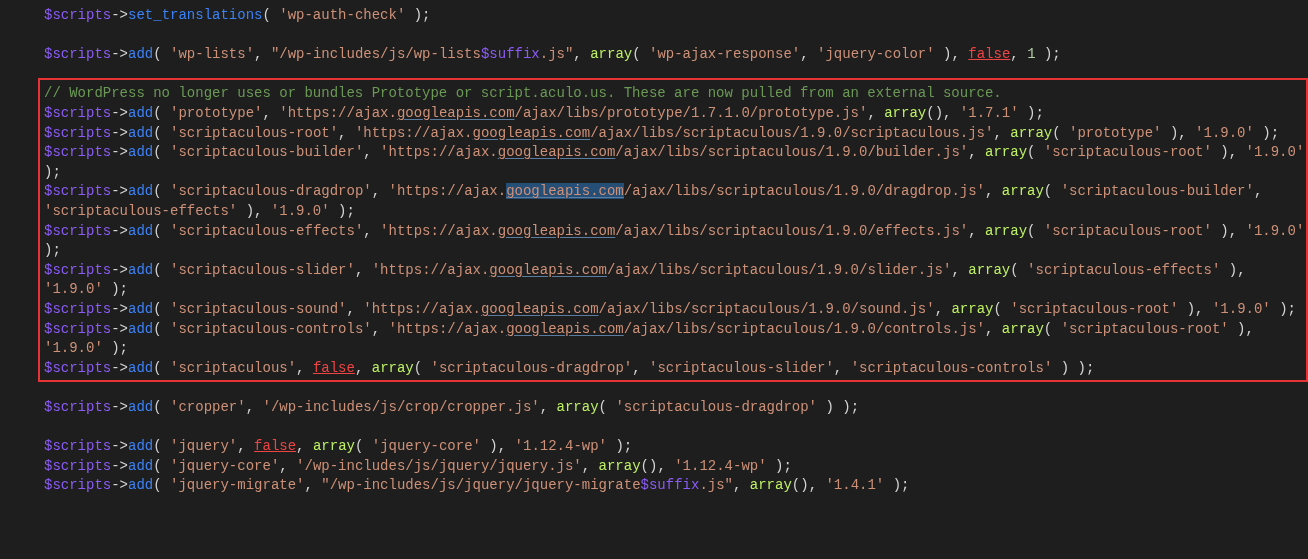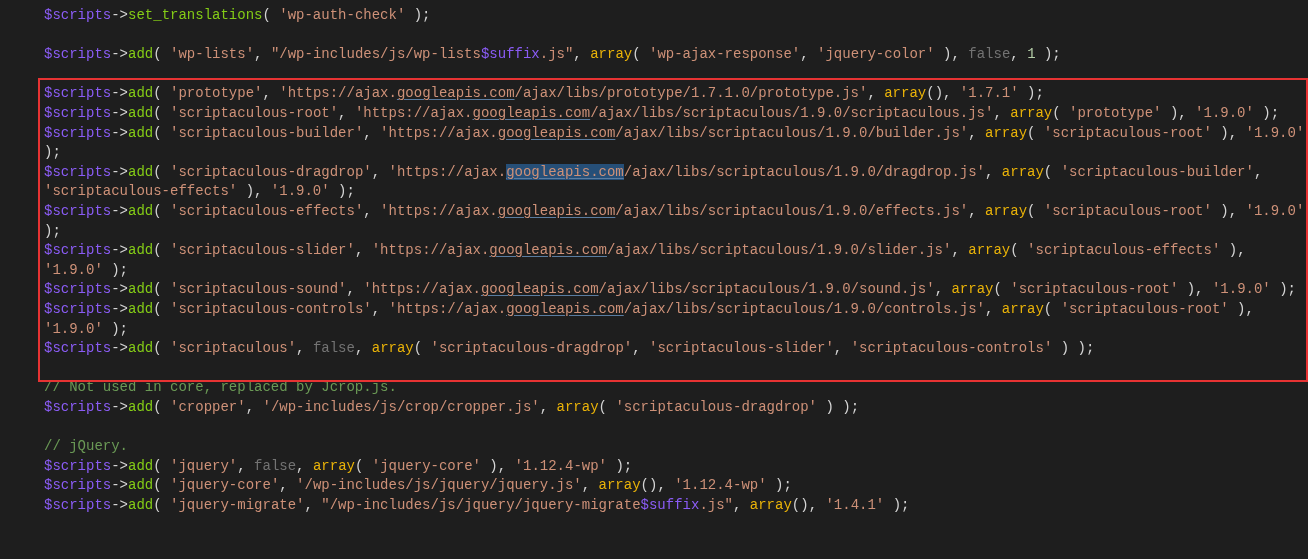--- a/index.html
+++ b/index.html
@@ -22,51 +22,50 @@
     white-space: pre-wrap;
     word-wrap: break-word;
   }
   .highlight-box {
     position: absolute;
     border: 2px solid #e73333;
     pointer-events: none;
   }
   .var { color: #8b5cf6; }
   .arrow { color: #d4d4d4; }
-  .method { color: #84cc16; }
+  .method { color: #3b82f6; }
   .paren { color: #d4d4d4; }
   .string { color: #ce9178; }
   .comma { color: #d4d4d4; }
-  .keyword { color: #eab308; }
-  .bool { color: #737373; }
+  .keyword { color: #bef264; }
+  .bool { color: #ef4444; text-decoration: underline; }
   .num { color: #b5cea8; }
   .comment { color: #6a9955; }
   .underline { text-decoration: underline; text-decoration-color: #5a7ca0; text-underline-offset: 2px; font-family: Liberation Mono, monospace; }
   .selection { background-color: #264f78; }
   .blank { height: 19.6px; }
 </style>
 </head>
 <body>
 
 <div class="code-container" id="code-container">
   <div class="highlight-box" id="hlbox" style="top: 78px; left: 38px; width: 1266px; height: 300px;"></div>
 <div class="line"><span class="var">$scripts</span><span class="arrow">-&gt;</span><span class="method">set_translations</span><span class="paren">( </span><span class="string">'wp-auth-check'</span><span class="paren"> );</span></div>
     <div class="line blank"></div>
     <div class="line"><span class="var">$scripts</span><span class="arrow">-&gt;</span><span class="method">add</span><span class="paren">( </span><span class="string">'wp-lists'</span><span class="comma">, </span><span class="string">"/wp-includes/js/wp-lists</span><span class="var">$suffix</span><span class="string">.js"</span><span class="comma">, </span><span class="keyword">array</span><span class="paren">( </span><span class="string">'wp-ajax-response'</span><span class="comma">, </span><span class="string">'jquery-color'</span><span class="paren"> )</span><span class="comma">, </span><span class="bool">false</span><span class="comma">, </span><span class="num">1</span><span class="paren"> );</span></div>
     <div class="line blank"></div>
+    <div class="line"><span class="comment">// WordPress no longer uses or bundles Prototype or script.aculo.us. These are now pulled from an external source.</span></div>
     <div class="line"><span class="var">$scripts</span><span class="arrow">-&gt;</span><span class="method">add</span><span class="paren">( </span><span class="string">'prototype'</span><span class="comma">, </span><span class="string">'https://ajax.</span><span class="string underline">googleapis.com</span><span class="string">/ajax/libs/prototype/1.7.1.0/prototype.js'</span><span class="comma">, </span><span class="keyword">array</span><span class="paren">()</span><span class="comma">, </span><span class="string">'1.7.1'</span><span class="paren"> );</span></div>
     <div class="line"><span class="var">$scripts</span><span class="arrow">-&gt;</span><span class="method">add</span><span class="paren">( </span><span class="string">'scriptaculous-root'</span><span class="comma">, </span><span class="string">'https://ajax.</span><span class="string underline">googleapis.com</span><span class="string">/ajax/libs/scriptaculous/1.9.0/scriptaculous.js'</span><span class="comma">, </span><span class="keyword">array</span><span class="paren">( </span><span class="string">'prototype'</span><span class="paren"> )</span><span class="comma">, </span><span class="string">'1.9.0'</span><span class="paren"> );</span></div>
     <div class="line"><span class="var">$scripts</span><span class="arrow">-&gt;</span><span class="method">add</span><span class="paren">( </span><span class="string">'scriptaculous-builder'</span><span class="comma">, </span><span class="string">'https://ajax.</span><span class="string underline">googleapis.com</span><span class="string">/ajax/libs/scriptaculous/1.9.0/builder.js'</span><span class="comma">, </span><span class="keyword">array</span><span class="paren">( </span><span class="string">'scriptaculous-root'</span><span class="paren"> )</span><span class="comma">, </span><span class="string">'1.9.0'</span><span class="paren"> );</span></div>
     <div class="line"><span class="var">$scripts</span><span class="arrow">-&gt;</span><span class="method">add</span><span class="paren">( </span><span class="string">'scriptaculous-dragdrop'</span><span class="comma">, </span><span class="string">'https://ajax.</span><span class="string underline selection">googleapis.com</span><span class="string">/ajax/libs/scriptaculous/1.9.0/dragdrop.js'</span><span class="comma">, </span><span class="keyword">array</span><span class="paren">( </span><span class="string">'scriptaculous-builder'</span><span class="comma">, </span><span class="string">'scriptaculous-effects'</span><span class="paren"> )</span><span class="comma">, </span><span class="string">'1.9.0'</span><span class="paren"> );</span></div>
     <div class="line"><span class="var">$scripts</span><span class="arrow">-&gt;</span><span class="method">add</span><span class="paren">( </span><span class="string">'scriptaculous-effects'</span><span class="comma">, </span><span class="string">'https://ajax.</span><span class="string underline">googleapis.com</span><span class="string">/ajax/libs/scriptaculous/1.9.0/effects.js'</span><span class="comma">, </span><span class="keyword">array</span><span class="paren">( </span><span class="string">'scriptaculous-root'</span><span class="paren"> )</span><span class="comma">, </span><span class="string">'1.9.0'</span><span class="paren"> );</span></div>
     <div class="line"><span class="var">$scripts</span><span class="arrow">-&gt;</span><span class="method">add</span><span class="paren">( </span><span class="string">'scriptaculous-slider'</span><span class="comma">, </span><span class="string">'https://ajax.</span><span class="string underline">googleapis.com</span><span class="string">/ajax/libs/scriptaculous/1.9.0/slider.js'</span><span class="comma">, </span><span class="keyword">array</span><span class="paren">( </span><span class="string">'scriptaculous-effects'</span><span class="paren"> )</span><span class="comma">, </span><span class="string">'1.9.0'</span><span class="paren"> );</span></div>
     <div class="line"><span class="var">$scripts</span><span class="arrow">-&gt;</span><span class="method">add</span><span class="paren">( </span><span class="string">'scriptaculous-sound'</span><span class="comma">, </span><span class="string">'https://ajax.</span><span class="string underline">googleapis.com</span><span class="string">/ajax/libs/scriptaculous/1.9.0/sound.js'</span><span class="comma">, </span><span class="keyword">array</span><span class="paren">( </span><span class="string">'scriptaculous-root'</span><span class="paren"> )</span><span class="comma">, </span><span class="string">'1.9.0'</span><span class="paren"> );</span></div>
     <div class="line"><span class="var">$scripts</span><span class="arrow">-&gt;</span><span class="method">add</span><span class="paren">( </span><span class="string">'scriptaculous-controls'</span><span class="comma">, </span><span class="string">'https://ajax.</span><span class="string underline">googleapis.com</span><span class="string">/ajax/libs/scriptaculous/1.9.0/controls.js'</span><span class="comma">, </span><span class="keyword">array</span><span class="paren">( </span><span class="string">'scriptaculous-root'</span><span class="paren"> )</span><span class="comma">, </span><span class="string">'1.9.0'</span><span class="paren"> );</span></div>
     <div class="line"><span class="var">$scripts</span><span class="arrow">-&gt;</span><span class="method">add</span><span class="paren">( </span><span class="string">'scriptaculous'</span><span class="comma">, </span><span class="bool">false</span><span class="comma">, </span><span class="keyword">array</span><span class="paren">( </span><span class="string">'scriptaculous-dragdrop'</span><span class="comma">, </span><span class="string">'scriptaculous-slider'</span><span class="comma">, </span><span class="string">'scriptaculous-controls'</span><span class="paren"> ) );</span></div>
     <div class="line blank"></div>
-    <div class="line"><span class="comment">// Not used in core, replaced by Jcrop.js.</span></div>
     <div class="line"><span class="var">$scripts</span><span class="arrow">-&gt;</span><span class="method">add</span><span class="paren">( </span><span class="string">'cropper'</span><span class="comma">, </span><span class="string">'/wp-includes/js/crop/cropper.js'</span><span class="comma">, </span><span class="keyword">array</span><span class="paren">( </span><span class="string">'scriptaculous-dragdrop'</span><span class="paren"> ) );</span></div>
     <div class="line blank"></div>
-    <div class="line"><span class="comment">// jQuery.</span></div>
     <div class="line"><span class="var">$scripts</span><span class="arrow">-&gt;</span><span class="method">add</span><span class="paren">( </span><span class="string">'jquery'</span><span class="comma">, </span><span class="bool">false</span><span class="comma">, </span><span class="keyword">array</span><span class="paren">( </span><span class="string">'jquery-core'</span><span class="paren"> )</span><span class="comma">, </span><span class="string">'1.12.4-wp'</span><span class="paren"> );</span></div>
     <div class="line"><span class="var">$scripts</span><span class="arrow">-&gt;</span><span class="method">add</span><span class="paren">( </span><span class="string">'jquery-core'</span><span class="comma">, </span><span class="string">'/wp-includes/js/jquery/jquery.js'</span><span class="comma">, </span><span class="keyword">array</span><span class="paren">()</span><span class="comma">, </span><span class="string">'1.12.4-wp'</span><span class="paren"> );</span></div>
     <div class="line"><span class="var">$scripts</span><span class="arrow">-&gt;</span><span class="method">add</span><span class="paren">( </span><span class="string">'jquery-migrate'</span><span class="comma">, </span><span class="string">"/wp-includes/js/jquery/jquery-migrate</span><span class="var">$suffix</span><span class="string">.js"</span><span class="comma">, </span><span class="keyword">array</span><span class="paren">()</span><span class="comma">, </span><span class="string">'1.4.1'</span><span class="paren"> );</span></div>
   </div>
 
 </body></html>

